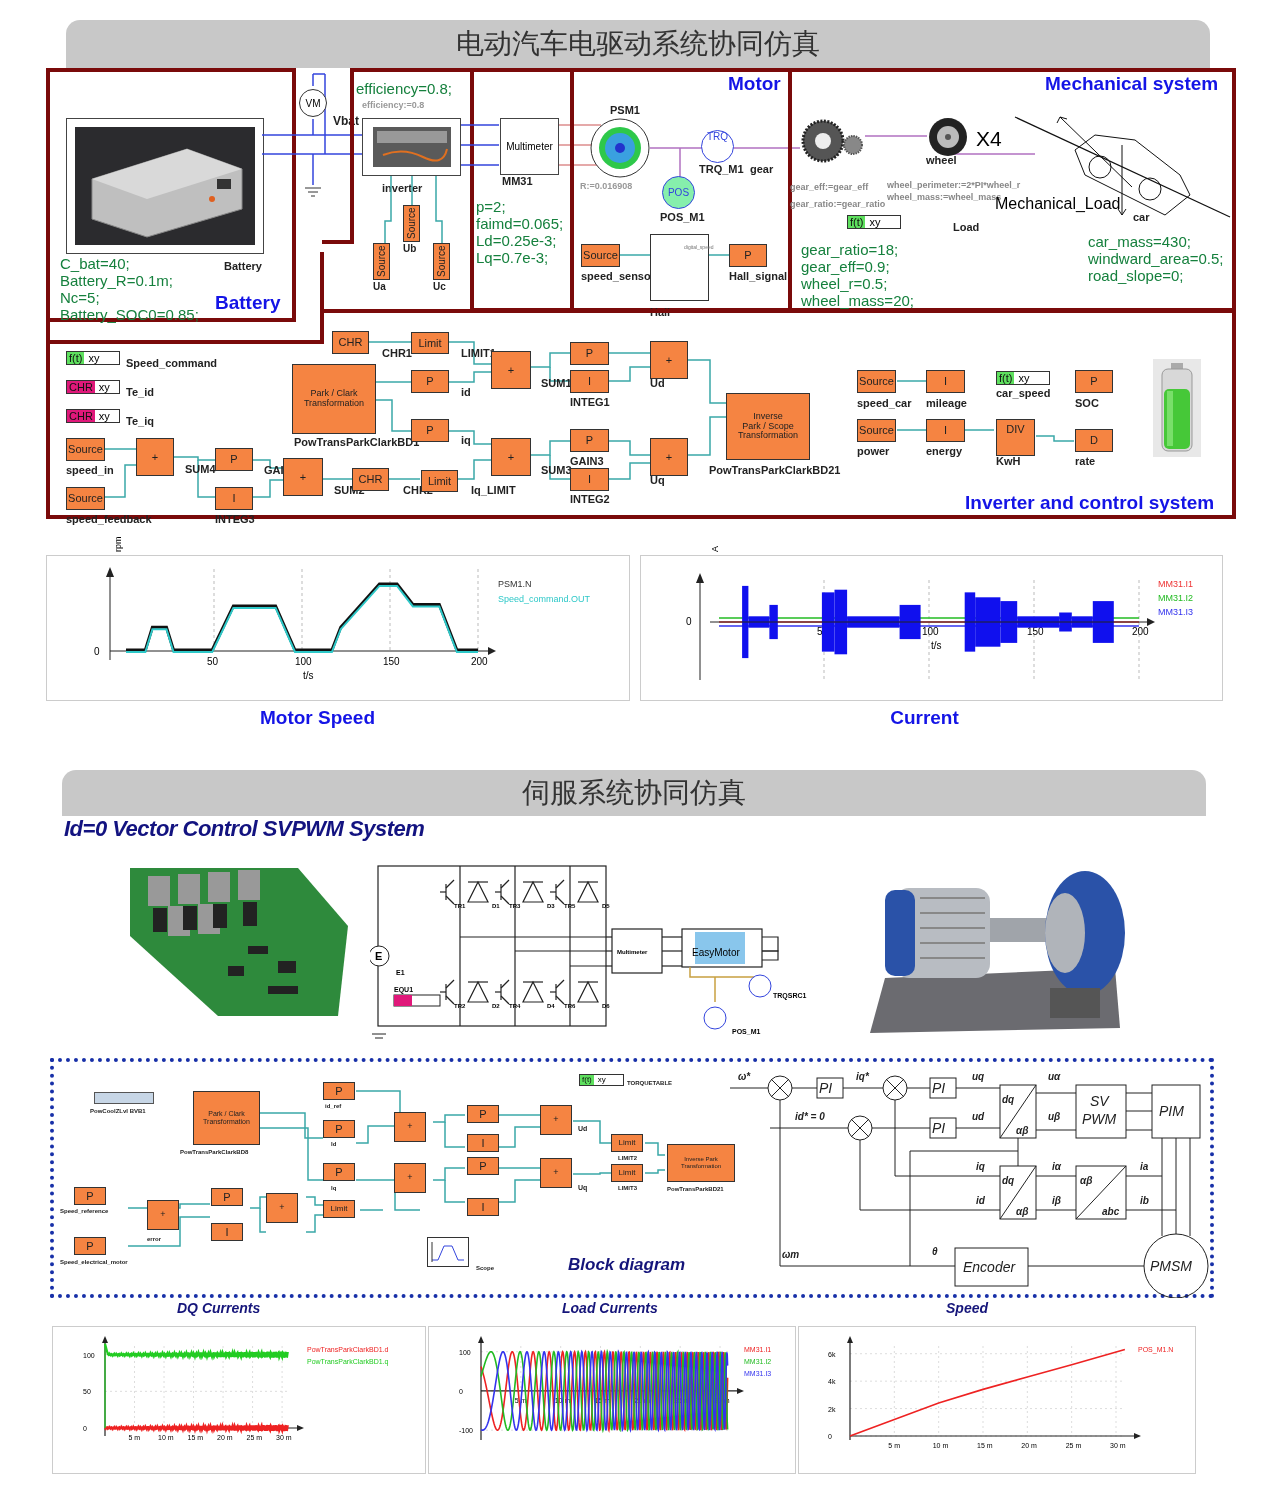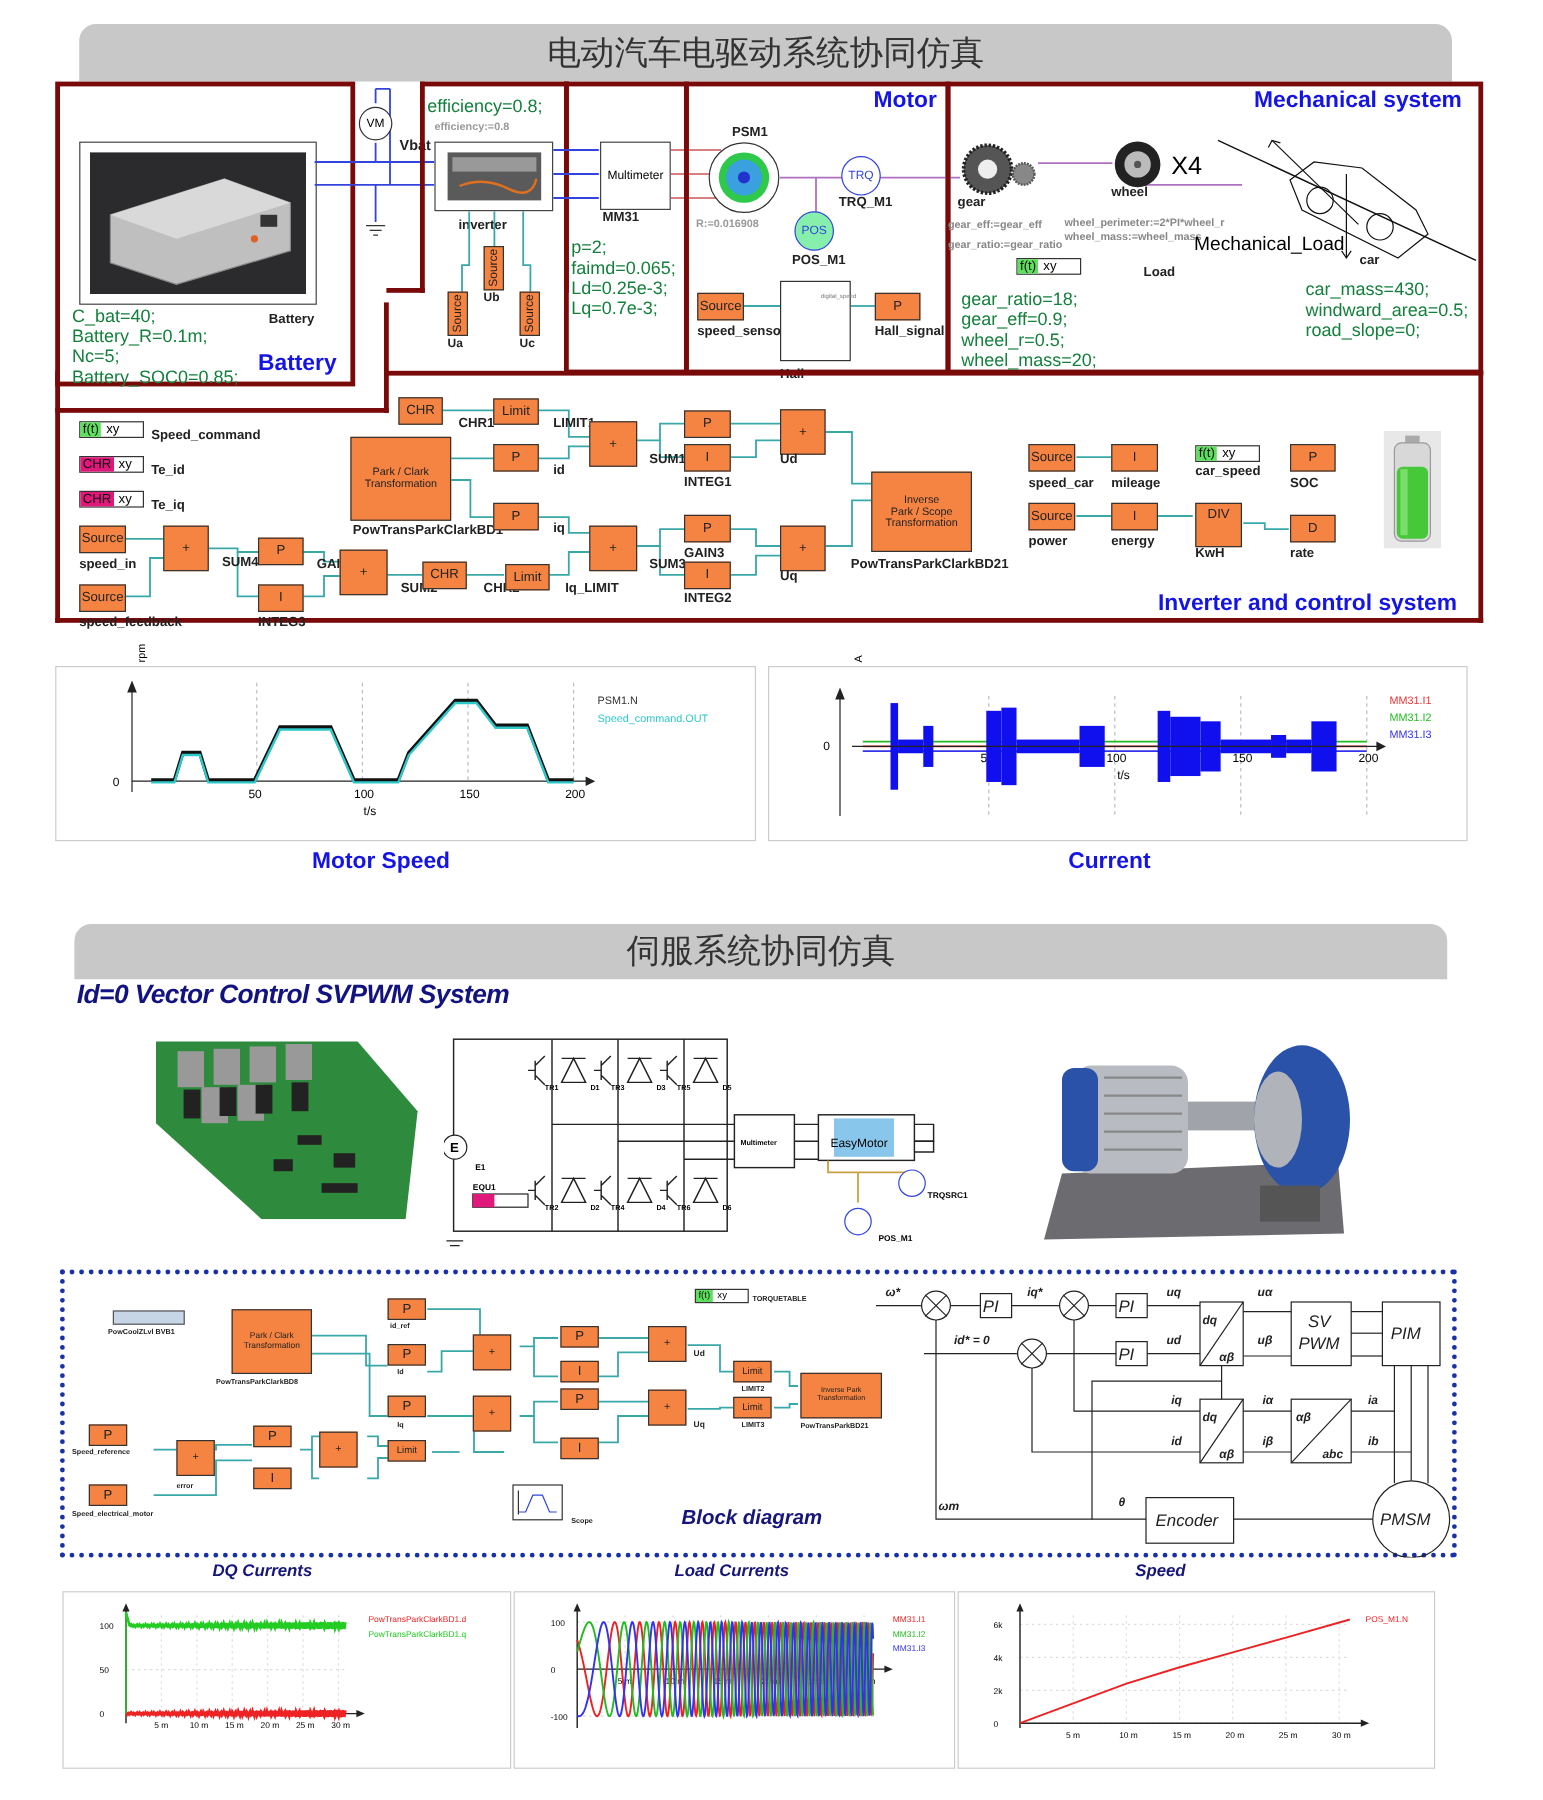--- a/index.html
+++ b/index.html
@@ -118,21 +118,21 @@
   <circle cx="31" cy="31" r="29" fill="#fff" stroke="#333"></circle>
   <circle cx="31" cy="31" r="21" fill="#2ec84a"></circle>
   <circle cx="31" cy="31" r="15" fill="#3aa0e0"></circle>
   <circle cx="31" cy="31" r="5" fill="#2233cc"></circle>
 </svg>
 <div class="abs" style="left:580px;top:181px;font-size:9px;color:#999;font-weight:bold">R:=0.016908</div>
 <svg class="abs" style="left:650px;top:140px" width="150" height="60">
   <line x1="0" y1="8" x2="150" y2="8" stroke="#b070c0" stroke-width="1.5"></line>
   <line x1="30" y1="8" x2="30" y2="38" stroke="#b070c0" stroke-width="1.5"></line>
 </svg>
-<div class="abs" style="left:701px;top:130px;width:33px;height:33px;border:1px solid #3344dd;border-radius:50%;background:#fff;color:#3344dd;font-size:10px;display:flex;align-items:center;justify-content:center">
+<div class="abs" style="left:701px;top:130px;width:33px;height:33px;border:1px solid #3344dd;border-radius:50%;background:#fff;color:#3344dd;font-size:10px;display:flex;justify-content:center">
   <span>TRQ</span>
 </div>
 <div class="lbl" style="left:699px;top:163px">TRQ_M1</div>
 <div class="abs" style="left:662px;top:176px;width:33px;height:33px;border:1px solid #3344dd;border-radius:50%;background:#86efac;color:#3344dd;font-size:10px;display:flex;align-items:center;justify-content:center">
   <span>POS</span>
 </div>
 <div class="lbl" style="left:660px;top:211px">POS_M1</div>
 <div class="blk" style="left:581px;top:244px;width:39px;height:23px">
     <span>Source</span>
   </div>
@@ -149,21 +149,21 @@
   </div>
 <div class="lbl" style="left:729px;top:270px">Hall_signal</div>
 
 <div class="frame" style="left:788px;top:68px;width:448px;height:244px"></div>
 <div class="sec-title" style="left:1045px;top:73px">Mechanical system</div>
 <svg class="abs" style="left:797px;top:117px" width="70" height="48">
   <circle cx="26" cy="24" r="20" fill="#555" stroke="#222" stroke-dasharray="2 1.5" stroke-width="3"></circle>
   <circle cx="26" cy="24" r="8" fill="#eee"></circle>
   <circle cx="56" cy="28" r="9" fill="#888" stroke="#555" stroke-dasharray="1.5 1" stroke-width="2"></circle>
 </svg>
-<div class="lbl" style="left:798px;top:163px">gear</div>
+<div class="lbl" style="left:750px;top:163px">gear</div>
 <svg class="abs" style="left:865px;top:130px" width="170" height="40">
   <line x1="0" y1="6" x2="62" y2="6" stroke="#b070c0" stroke-width="1.5"></line>
   <line x1="80" y1="24" x2="170" y2="24" stroke="#b070c0" stroke-width="1.5"></line>
 </svg>
 <svg class="abs" style="left:926px;top:116px" width="44" height="42">
   <circle cx="22" cy="21" r="19" fill="#222"></circle>
   <circle cx="22" cy="21" r="11" fill="#bbb"></circle>
   <circle cx="22" cy="21" r="3" fill="#555"></circle>
 </svg>
 <div class="lbl" style="left:926px;top:154px">wheel</div>

